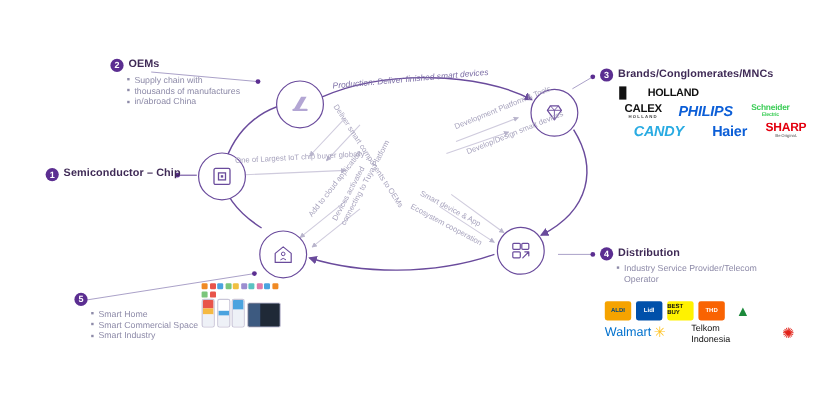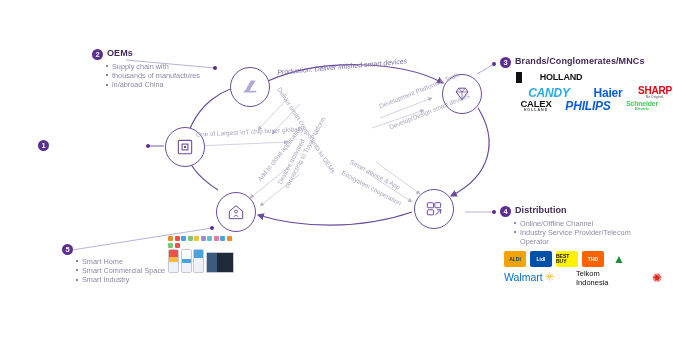--- a/index.html
+++ b/index.html
@@ -211,20 +211,21 @@
     <span>Add to cloud application</span>
   </div>
 
   <div class="curve-label plain" style="left:276px;top:182px;transform:rotate(-62deg);transform-origin:left top;width:80px;white-space:normal;">
     <span>Devices activated connecting to Tuya Platform</span>
   </div>
 
   <div class="step" style="left:38px;top:139px;">
     <div class="step-head">
       <div class="badge">1</div>
+      <div class="step-title">Semiconductor – Chip</div>
     </div>
   </div>
 
   <div class="step" style="left:92px;top:48px;">
     <div class="step-head">
       <div class="badge">2</div>
       <div class="step-title">OEMs</div>
     </div>
     <ul class="bullets">
       <li>Supply chain with</li>
@@ -236,49 +237,48 @@
   <div class="step" style="left:500px;top:56px;">
     <div class="step-head">
       <div class="badge">3</div>
       <div class="step-title">Brands/Conglomerates/MNCs</div>
     </div>
   </div>
 
   <div style="position:absolute;left:516px;top:72px;width:160px;">
     <div style="display:flex;align-items:center;margin-bottom:3px;">
       <div class="logo l-monster">HOLLAND</div>
+    </div>
+    <div style="display:flex;align-items:center;gap:4px;margin-bottom:2px;">
+      <div class="logo l-calex" style="flex-direction:column;">
+        <span>CALEX</span>
+        <span style="font-size:3.6px;letter-spacing:1px;color:#444;">HOLLAND</span>
+      </div>
+      <div class="logo l-philips">PHILIPS</div>
+      <div class="logo l-schneider">
+        <span>Schneider</span>
+        <span style="font-size:4.4px;">Electric</span>
+      </div>
     </div>
     <div style="display:flex;align-items:center;gap:4px;">
       <div class="logo l-candy">CANDY</div>
       <div class="logo l-haier">Haier</div>
       <div class="logo l-sharp">
         <span>SHARP</span>
         <span style="font-size:3.6px;color:#888;">Be Original.</span>
       </div>
     </div>
-    <div style="display:flex;align-items:center;gap:4px;margin-bottom:2px;">
-      <div class="logo l-calex" style="flex-direction:column;">
-        <span>CALEX</span>
-        <span style="font-size:3.6px;letter-spacing:1px;color:#444;">HOLLAND</span>
-      </div>
-      <div class="logo l-philips">PHILIPS</div>
-      <div class="logo l-schneider">
-        <span>Schneider</span>
-        <span style="font-size:4.4px;">Electric</span>
-      </div>
-    </div>
   </div>
 
   <div class="step" style="left:500px;top:205px;">
     <div class="step-head">
       <div class="badge">4</div>
       <div class="step-title">Distribution</div>
     </div>
     <ul class="bullets">
-      <li>Online/Offline Channel</li>
       <li class="wrap">Industry Service Provider/Telecom Operator</li>
     </ul>
   </div>
 
   <div style="position:absolute;left:504px;top:251px;width:170px;">
     <div style="display:flex;gap:4px;margin-bottom:4px;">
       <div class="sq sq-aldi">ALDI</div>
       <div class="sq sq-lidl">Lidl</div>
       <div class="sq sq-bestbuy">BEST BUY</div>
       <div class="sq sq-homedepot">THD</div>

